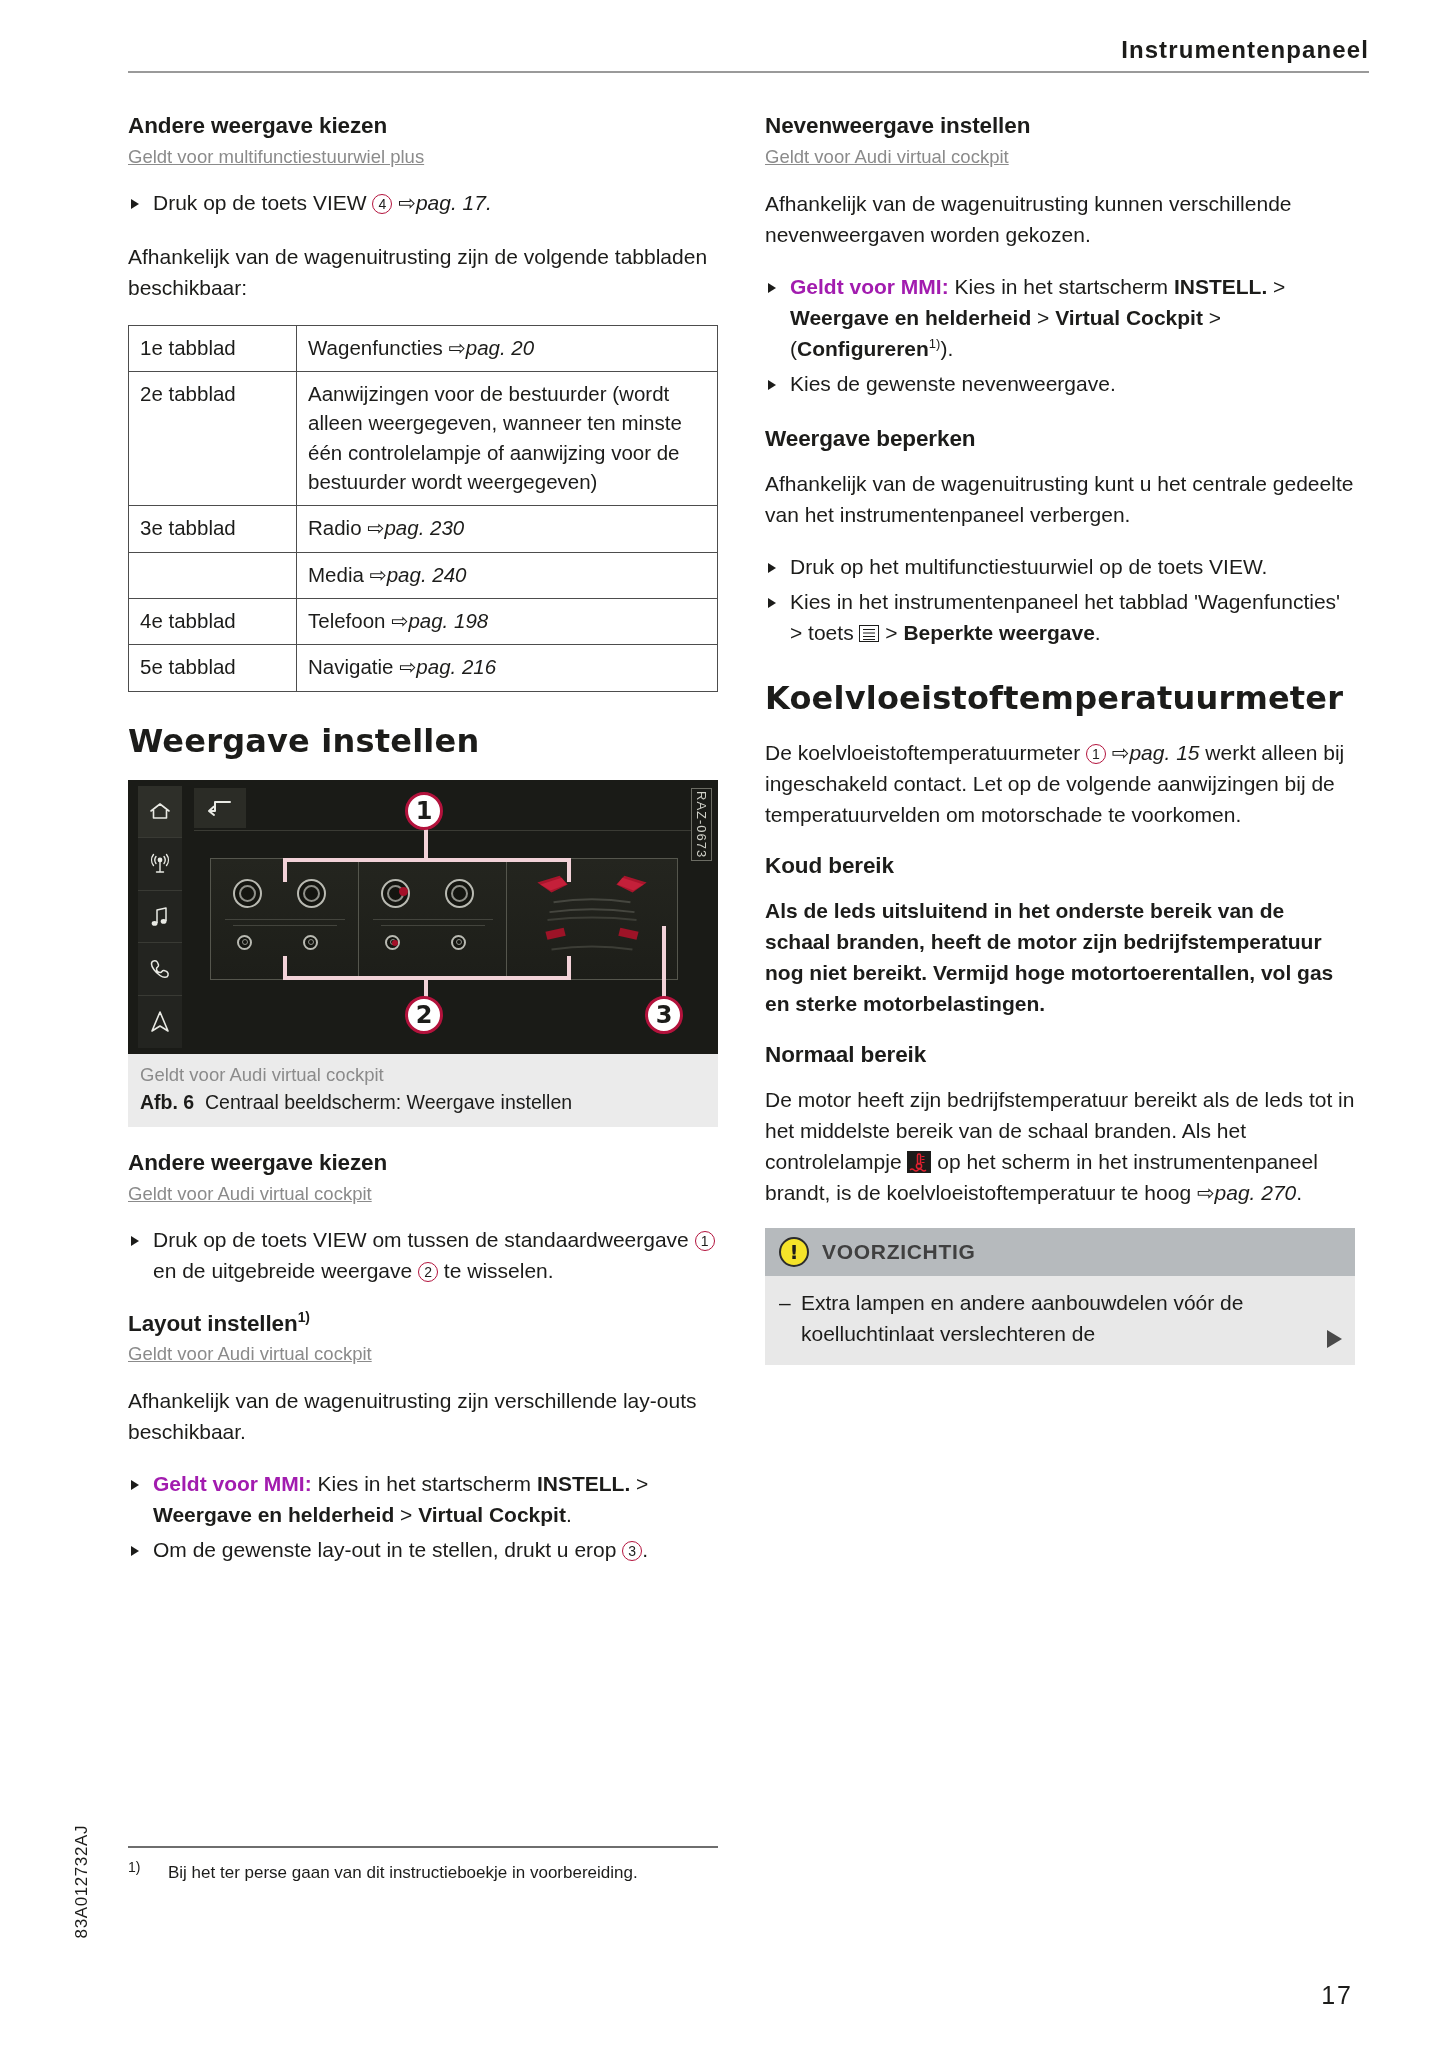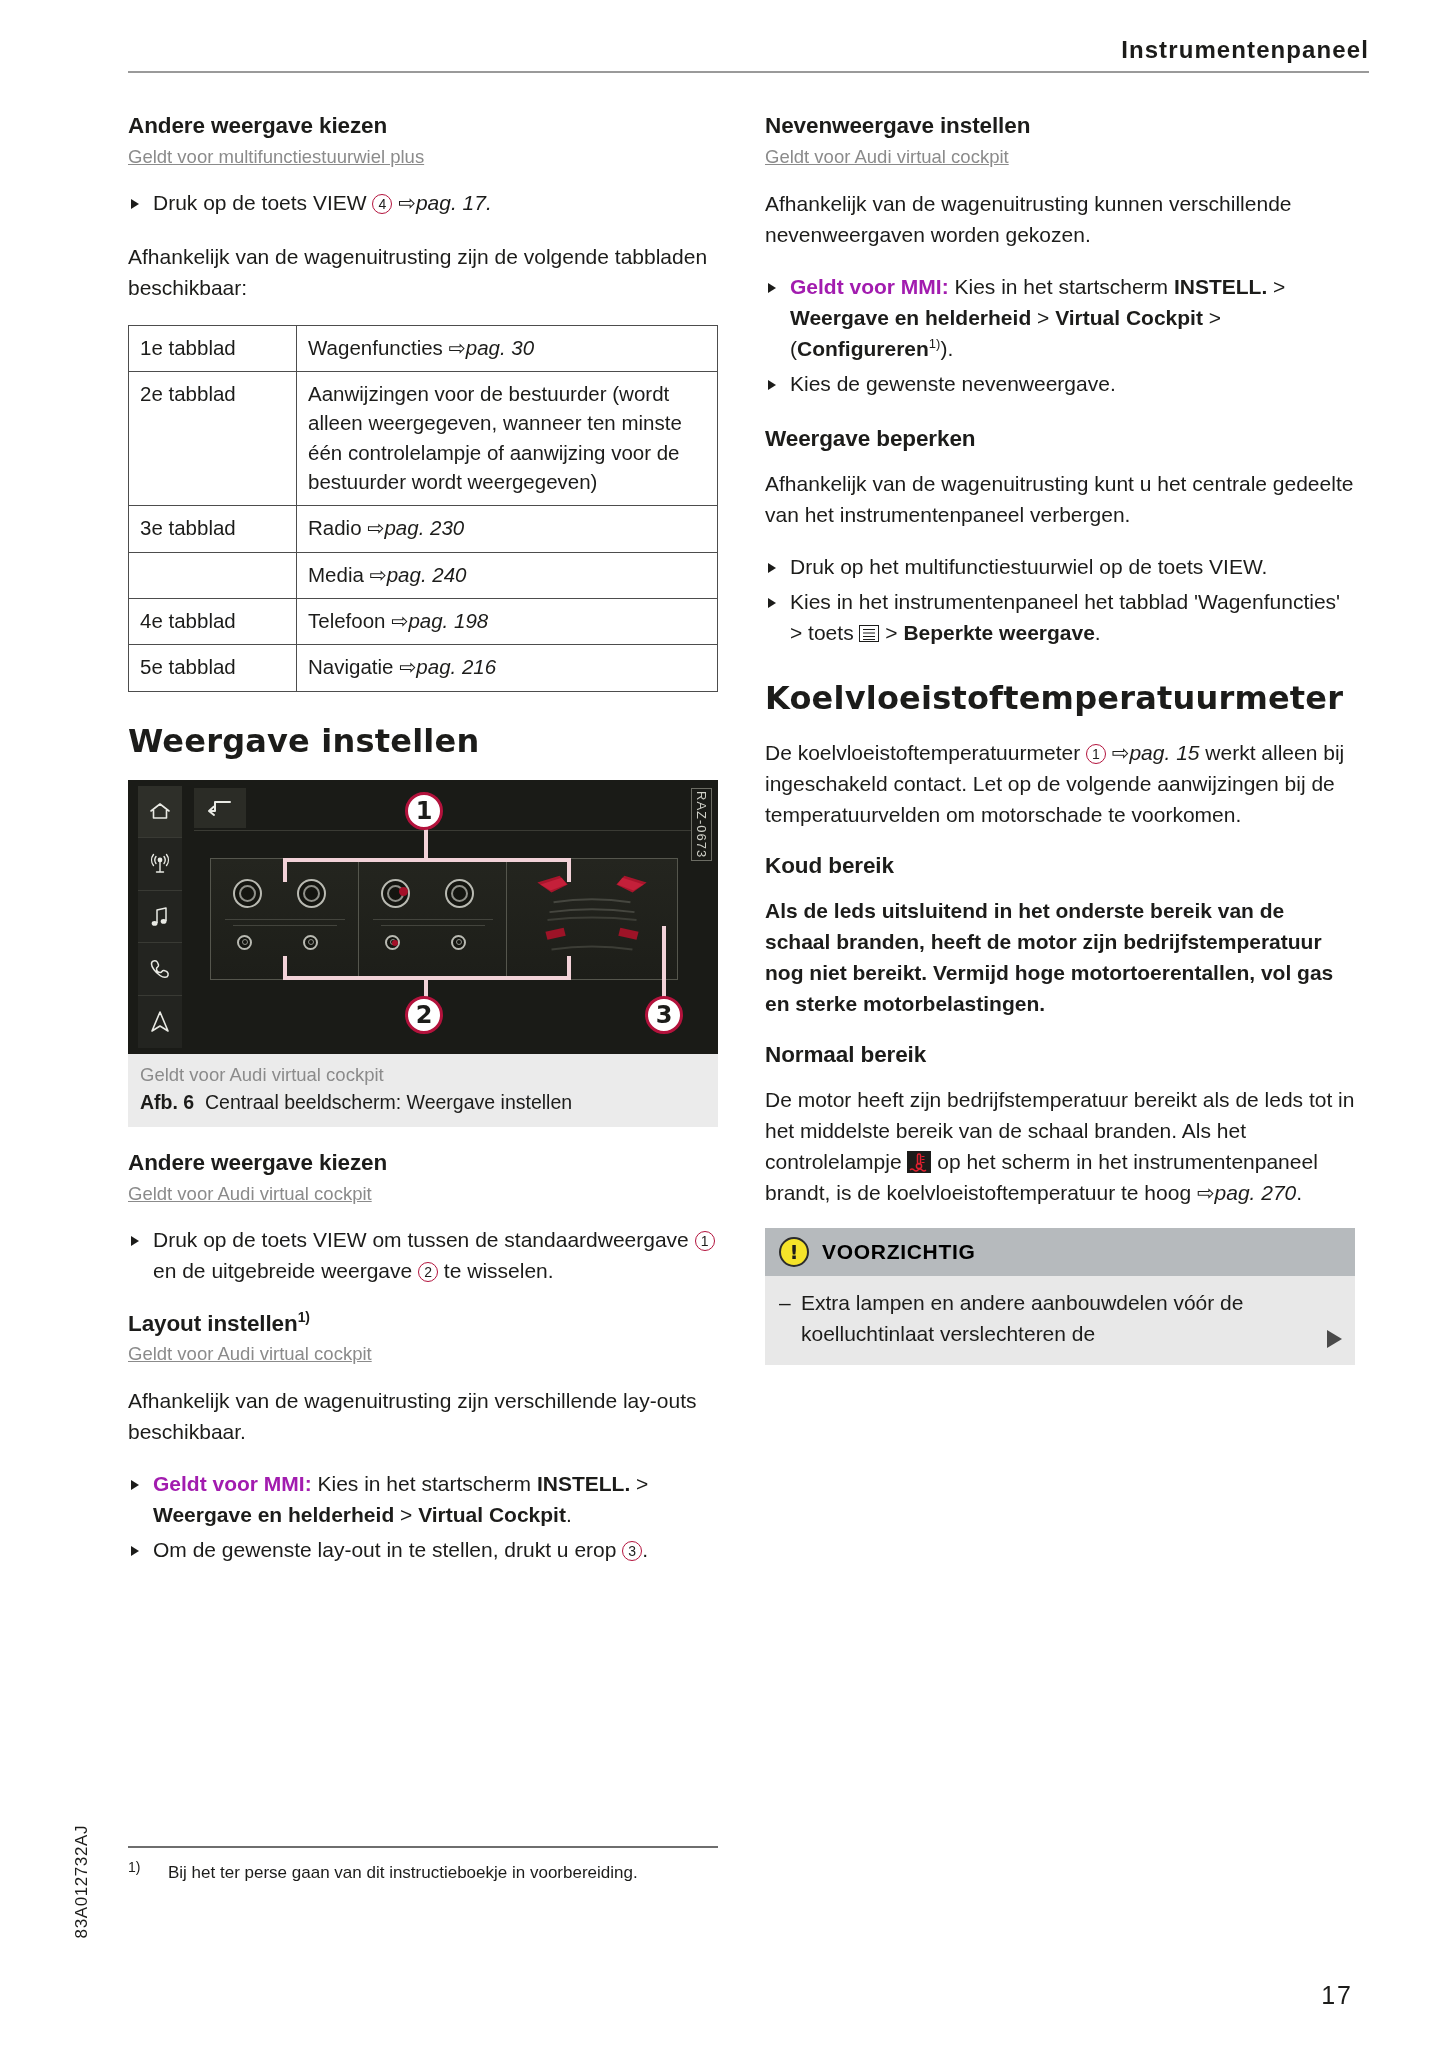--- a/index.html
+++ b/index.html
@@ -290,21 +290,21 @@
     width: 30px; height: 30px; border-radius: 50%;
     background: #f5e32a;
     border: 2px solid #2b2b2b;
     display: flex; align-items: center; justify-content: center;
     font-size: 20px; font-weight: bold; color: #1c1c1a;
     font-family: "DejaVu Sans", sans-serif;
     line-height: 1;
   }
   .caution-title {
     font-size: 21px; font-weight: bold; letter-spacing: 0.7px;
-    color: #000000;
+    color: #404040;
   }
   .caution-body {
     background: #e8e8e8;
     padding: 12px 14px 16px 14px;
     position: relative;
     min-height: 86px;
   }
   .caution-item {
     font-size: 21px; line-height: 1.45;
     padding-left: 22px; position: relative;
@@ -376,21 +376,21 @@
     <ul class="bullets">
       <li><span>Druk op de toets VIEW </span><span class="circnum">4</span> <span class="arrow-ref">⇨</span><i>pag. 17.</i></li>
     </ul>
 
     <p class="body">Afhankelijk van de wagenuitrusting zijn de volgende tabbladen beschikbaar:</p>
 
     <table class="tabs">
       <tbody>
           <tr>
         <td class="c1">1e tabblad</td>
-        <td><span>Wagenfuncties </span><span class="arrow-ref">⇨</span><i>pag. 30</i></td>
+        <td><span>Wagenfuncties </span><span class="arrow-ref">⇨</span><i>pag. 20</i></td>
       </tr>
       <tr>
         <td class="c1">2e tabblad</td>
         <td>Aanwijzingen voor de bestuurder (wordt alleen weergegeven, wanneer ten minste één controlelampje of aanwijzing voor de bestuurder wordt weergegeven)</td>
       </tr>
       <tr>
         <td class="c1">3e tabblad</td>
         <td><span>Radio </span><span class="arrow-ref">⇨</span><i>pag. 230</i></td>
       </tr>
       <tr>

